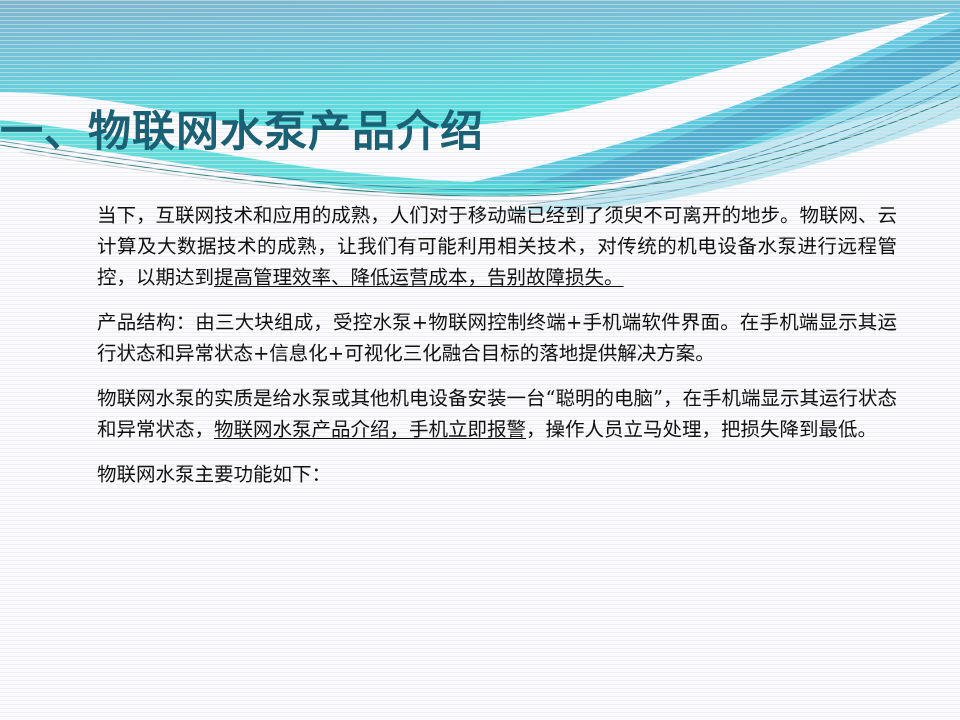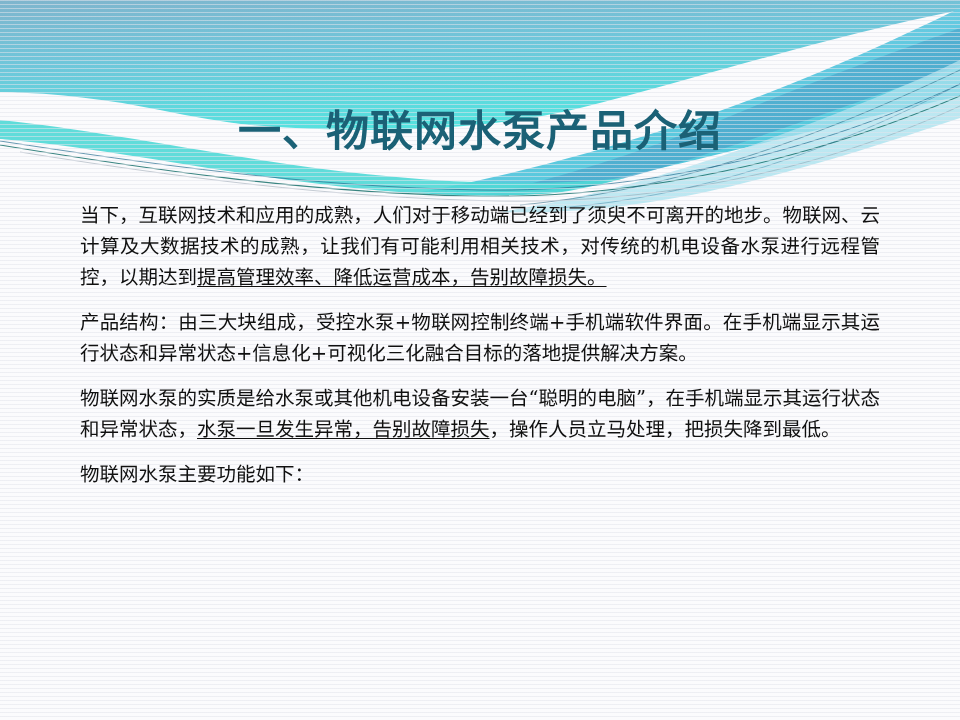--- a/index.html
+++ b/index.html
@@ -37,37 +37,37 @@
     height: 215px;
     z-index: 1;
   }
   #header-art svg { display: block; }
 
   #title-wrap {
     position: absolute;
     left: 0;
     top: 108px;
     width: 960px;
-    text-align: center;
+    text-align: left;
     z-index: 3;
   }
   #slide-title {
     display: inline-block;
     font-family: "DejaVu Sans", "Liberation Sans", sans-serif;
     font-weight: bold;
     font-size: 43px;
     line-height: 1.08;
     letter-spacing: 1px;
     color: #1b6176;
     white-space: nowrap;
   }
 
   #body-block {
     position: absolute;
-    left: 80px;
+    left: 97px;
     top: 200px;
     width: 800px;
     z-index: 3;
   }
   .para {
     font-family: "DejaVu Serif", "Liberation Serif", serif;
     font-size: 19.5px;
     line-height: 31px;
     color: #101010;
     text-align: justify;
@@ -158,18 +158,18 @@
     </svg>
   </div>
 
   <div id="title-wrap">
     <span id="slide-title" style="color: rgb(27, 97, 118);">一、物联网水泵产品介绍</span>
   </div>
 
   <div id="body-block" style="color: rgb(16, 16, 16);">
     <p class="para"><span>当下，互联网技术和应用的成熟，人们对于移动端已经到了须臾不可离开的地步。物联网、云计算及大数据技术的成熟，让我们有可能利用相关技术，对传统的机电设备水泵进行远程管控，以期达到</span><span class="u">提高管理效率、降低运营成本，告别故障损失。</span></p>
     <p class="para"><span>产品结构：由三大块组成，受控水泵+物联网控制终端+手机端软件界面。在手机端显示其运行状态和异常状态+信息化+可视化三化融合目标的落地提供解决方案。</span></p>
-    <p class="para"><span>物联网水泵的实质是给水泵或其他机电设备安装一台“聪明的电脑”，在手机端显示其运行状态和异常状态，</span><span class="u">水泵一旦发生异常，告别故障损失</span><span>，操作人员立马处理，把损失降到最低。</span></p>
+    <p class="para"><span>物联网水泵的实质是给水泵或其他机电设备安装一台“聪明的电脑”，在手机端显示其运行状态和异常状态，</span><span class="u">物联网水泵产品介绍，手机立即报警</span><span>，操作人员立马处理，把损失降到最低。</span></p>
     <p class="para"><span>物联网水泵主要功能如下：</span></p>
   </div>
 
   <div id="texture"></div>
 </div>
 
 </body></html>

